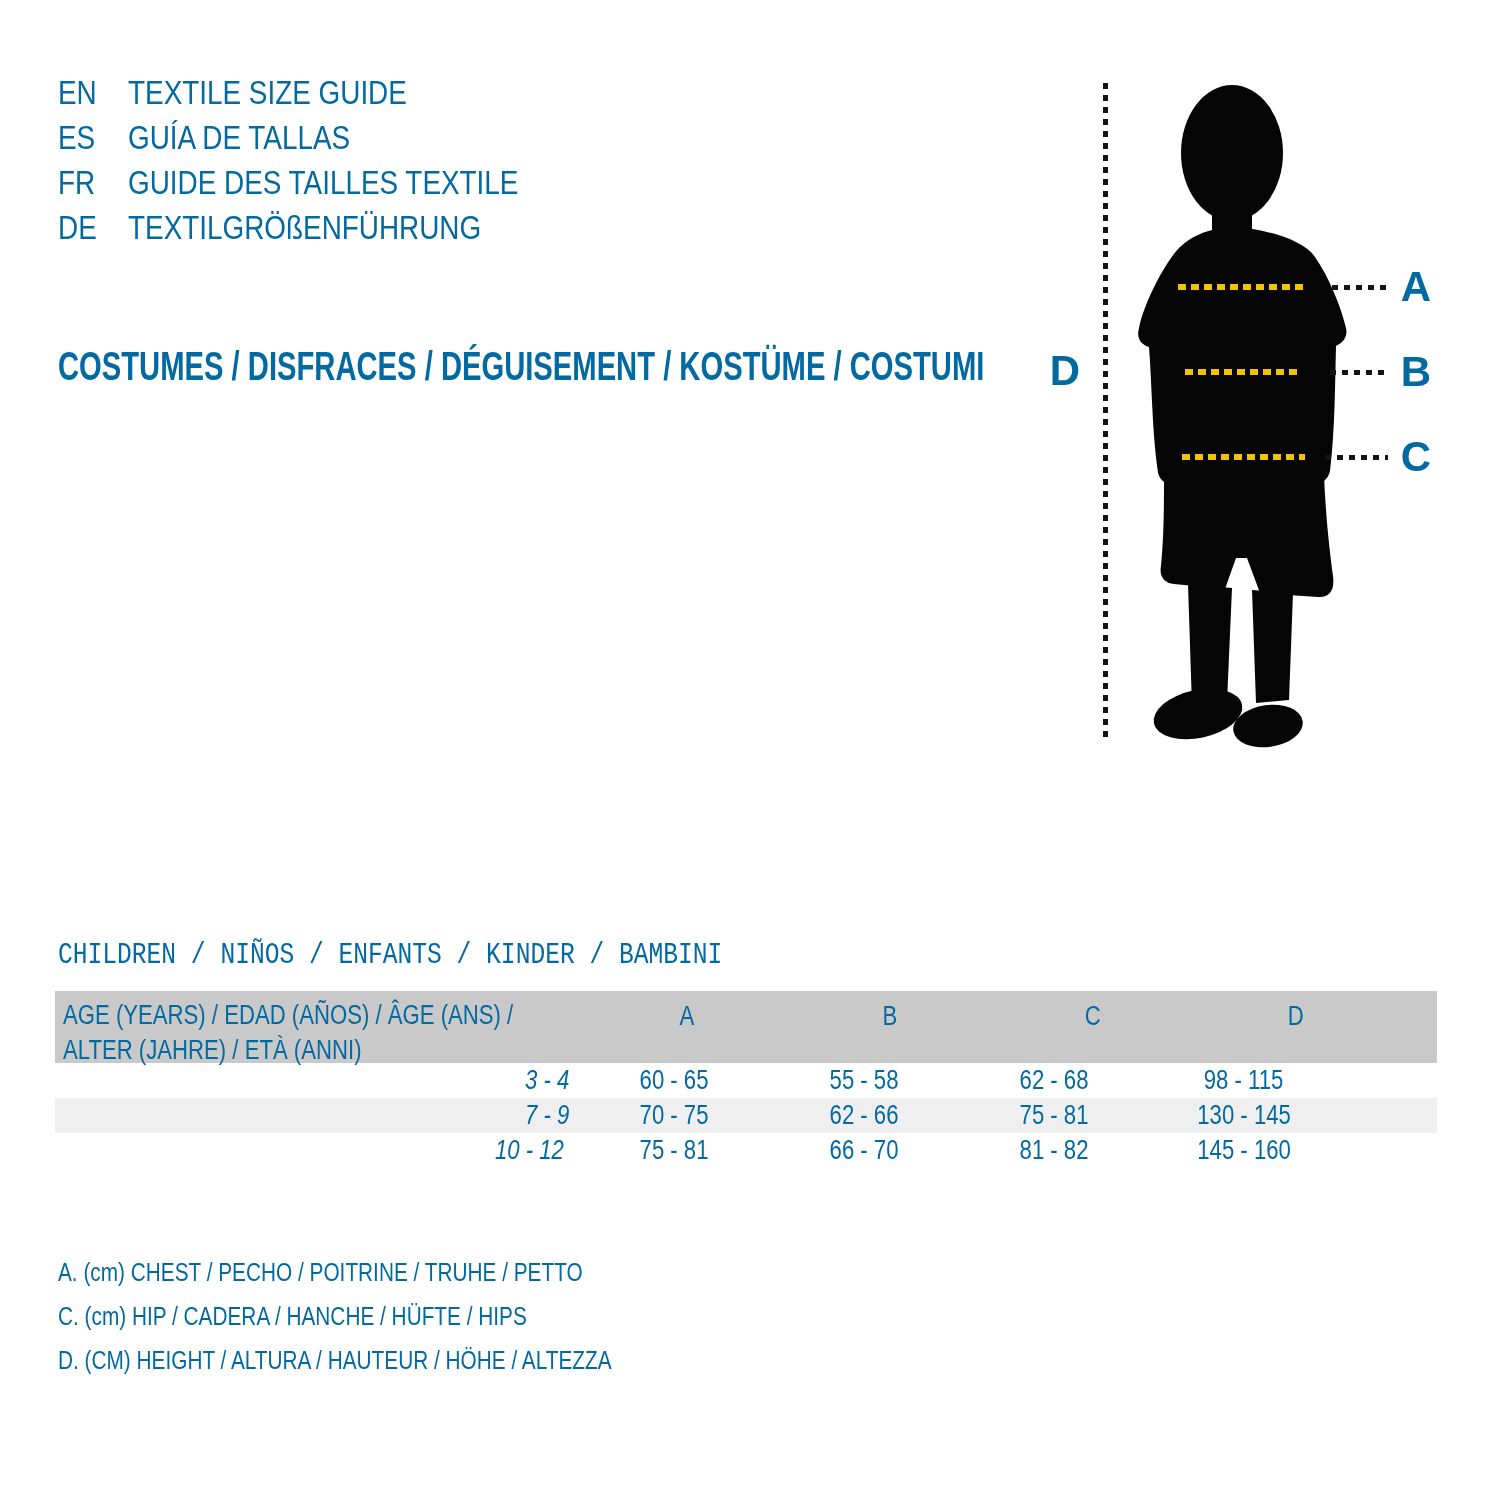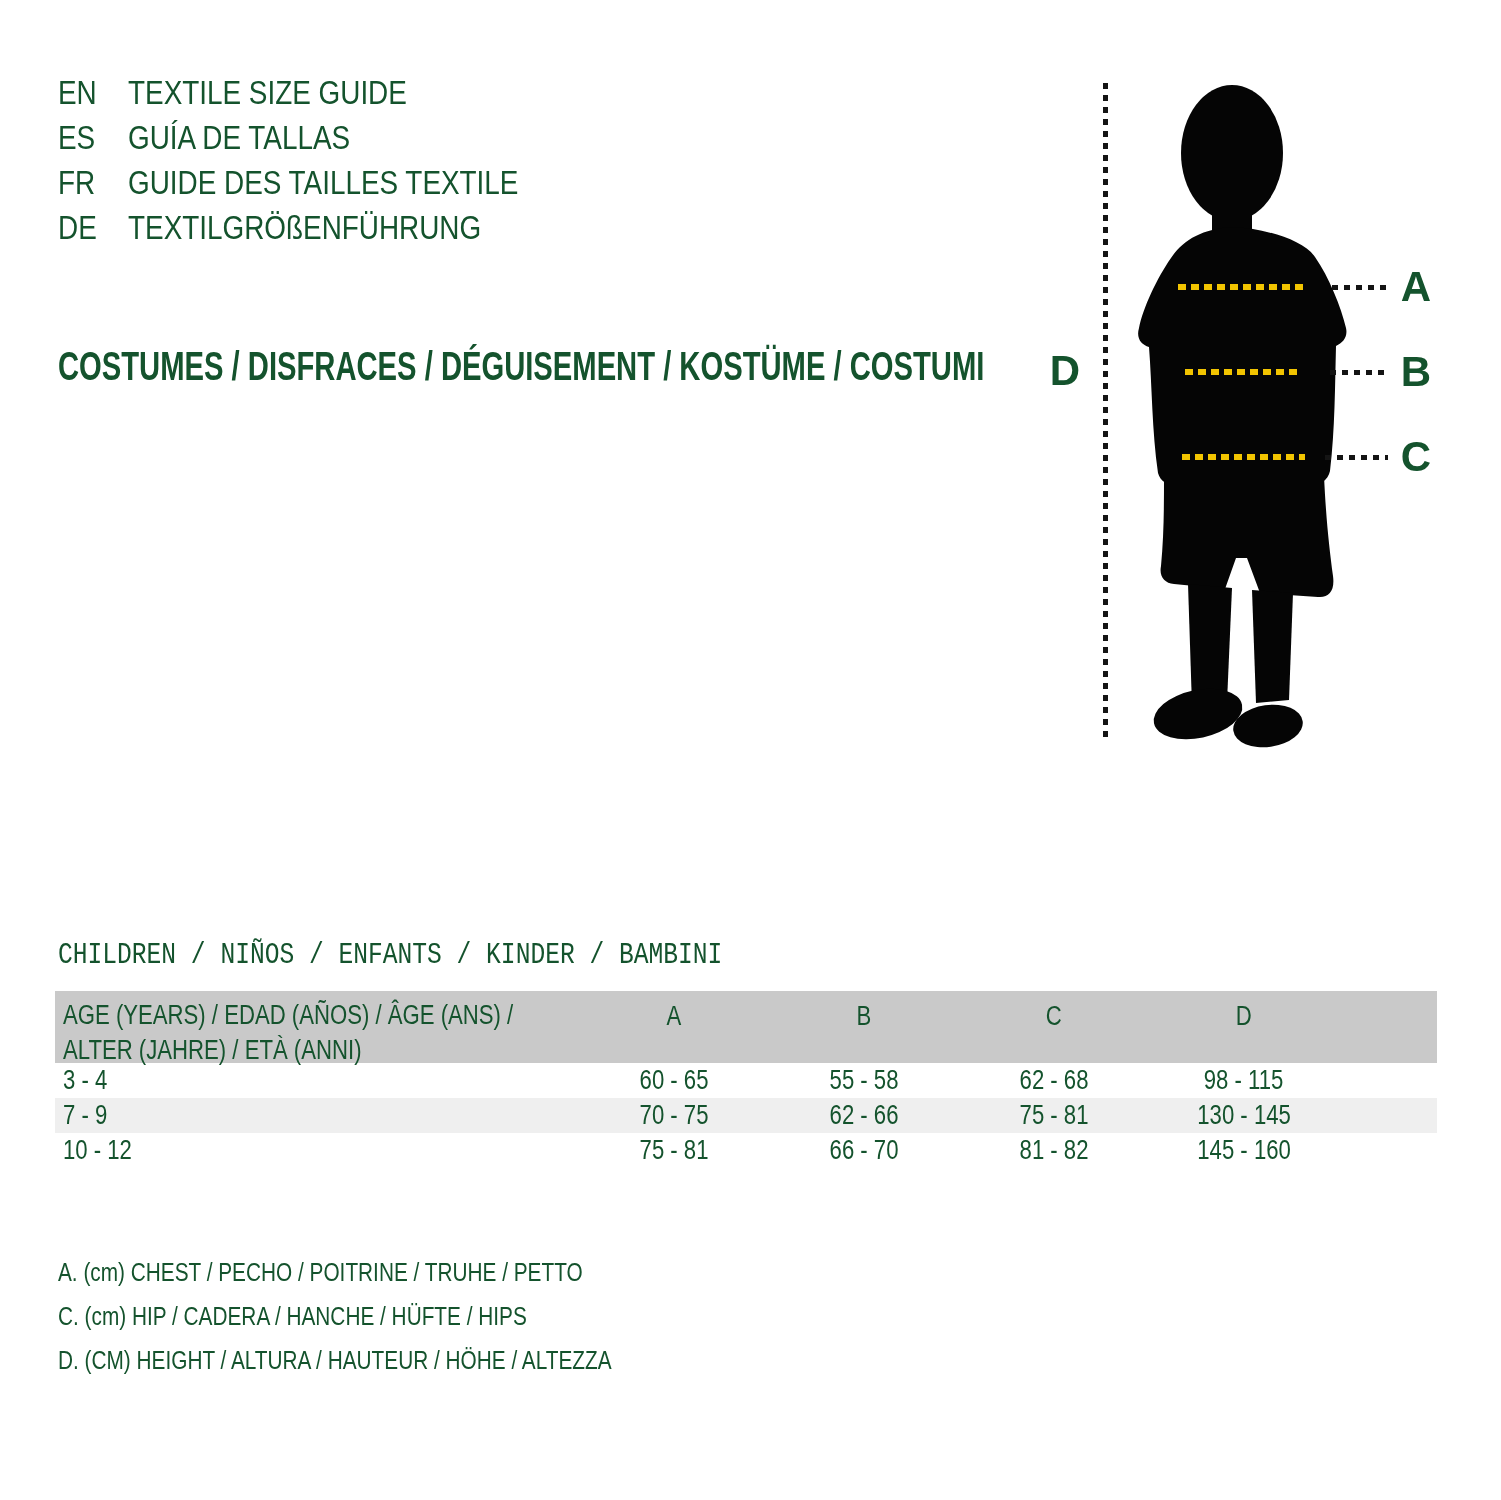--- a/index.html
+++ b/index.html
@@ -1,18 +1,18 @@
 <!DOCTYPE html>
 <html><head>
 <meta charset="utf-8">
 <style>
   html,body{margin:0;padding:0;background:#fff;}
   .canvas{
     position:relative;width:1501px;height:1500px;background:#ffffff;overflow:hidden;
-    font-family:"Liberation Sans",sans-serif;color:#14532d;
+    font-family:"Liberation Sans",sans-serif;color:#0369a1;
   }
   
   .cx{display:inline-block;transform:scaleX(0.82);transform-origin:0 50%;white-space:nowrap;}
   .cxc{display:inline-block;transform:scaleX(0.82);transform-origin:50% 50%;white-space:nowrap;}
   .blk{display:block;}
 
   
   .langs{position:absolute;left:58px;top:70px;}
   .lang-row{display:flex;height:45px;align-items:center;font-size:34px;}
   .lang-code{width:70px;flex:0 0 70px;}
@@ -37,25 +37,25 @@
   .yl-b{left:1185px;top:369px;width:116px;}
   .yl-c{left:1182px;top:454px;width:123px;}
   .ld-a{left:1332px;top:285px;width:58px;}
   .ld-b{left:1330px;top:370px;width:58px;}
   .ld-c{left:1325px;top:455px;width:63px;}
 
   
   .section-title{position:absolute;left:58px;top:939px;font-size:30px;line-height:32px;font-family:Liberation Mono, monospace;}
   .sizetable{position:absolute;left:55px;top:991px;width:1382px;}
   .thead{display:grid;grid-template-columns:524px 190px 190px 190px 190px 1fr;
-    background:#c9c9c9;height:72px;}
+    background:#c9c9c9;height:72px;gap:13px;}
   .trow{display:grid;grid-template-columns:524px 190px 190px 190px 190px 1fr;height:35px;}
   .trow:nth-child(odd){background:#efefef;}
   .cell{display:flex;align-items:center;justify-content:center;font-size:27px;line-height:35px;}
-  .cell.age{justify-content:flex-start;padding-left:8px;}
+  .cell.age{justify-content:flex-end;padding-left:8px;font-style:italic;}
   .agehead{padding:7px 0 0 8px;font-size:27px;line-height:35px;}
   .colhead{display:flex;justify-content:center;padding-top:10px;font-size:27px;line-height:30px;}
 
   
   .legend{position:absolute;left:58px;top:1250px;}
   .legend-row{height:44px;font-size:26px;line-height:44px;}
   .legend-row .cx{transform:scaleX(0.80);}
 </style>
 </head>
 <body>

